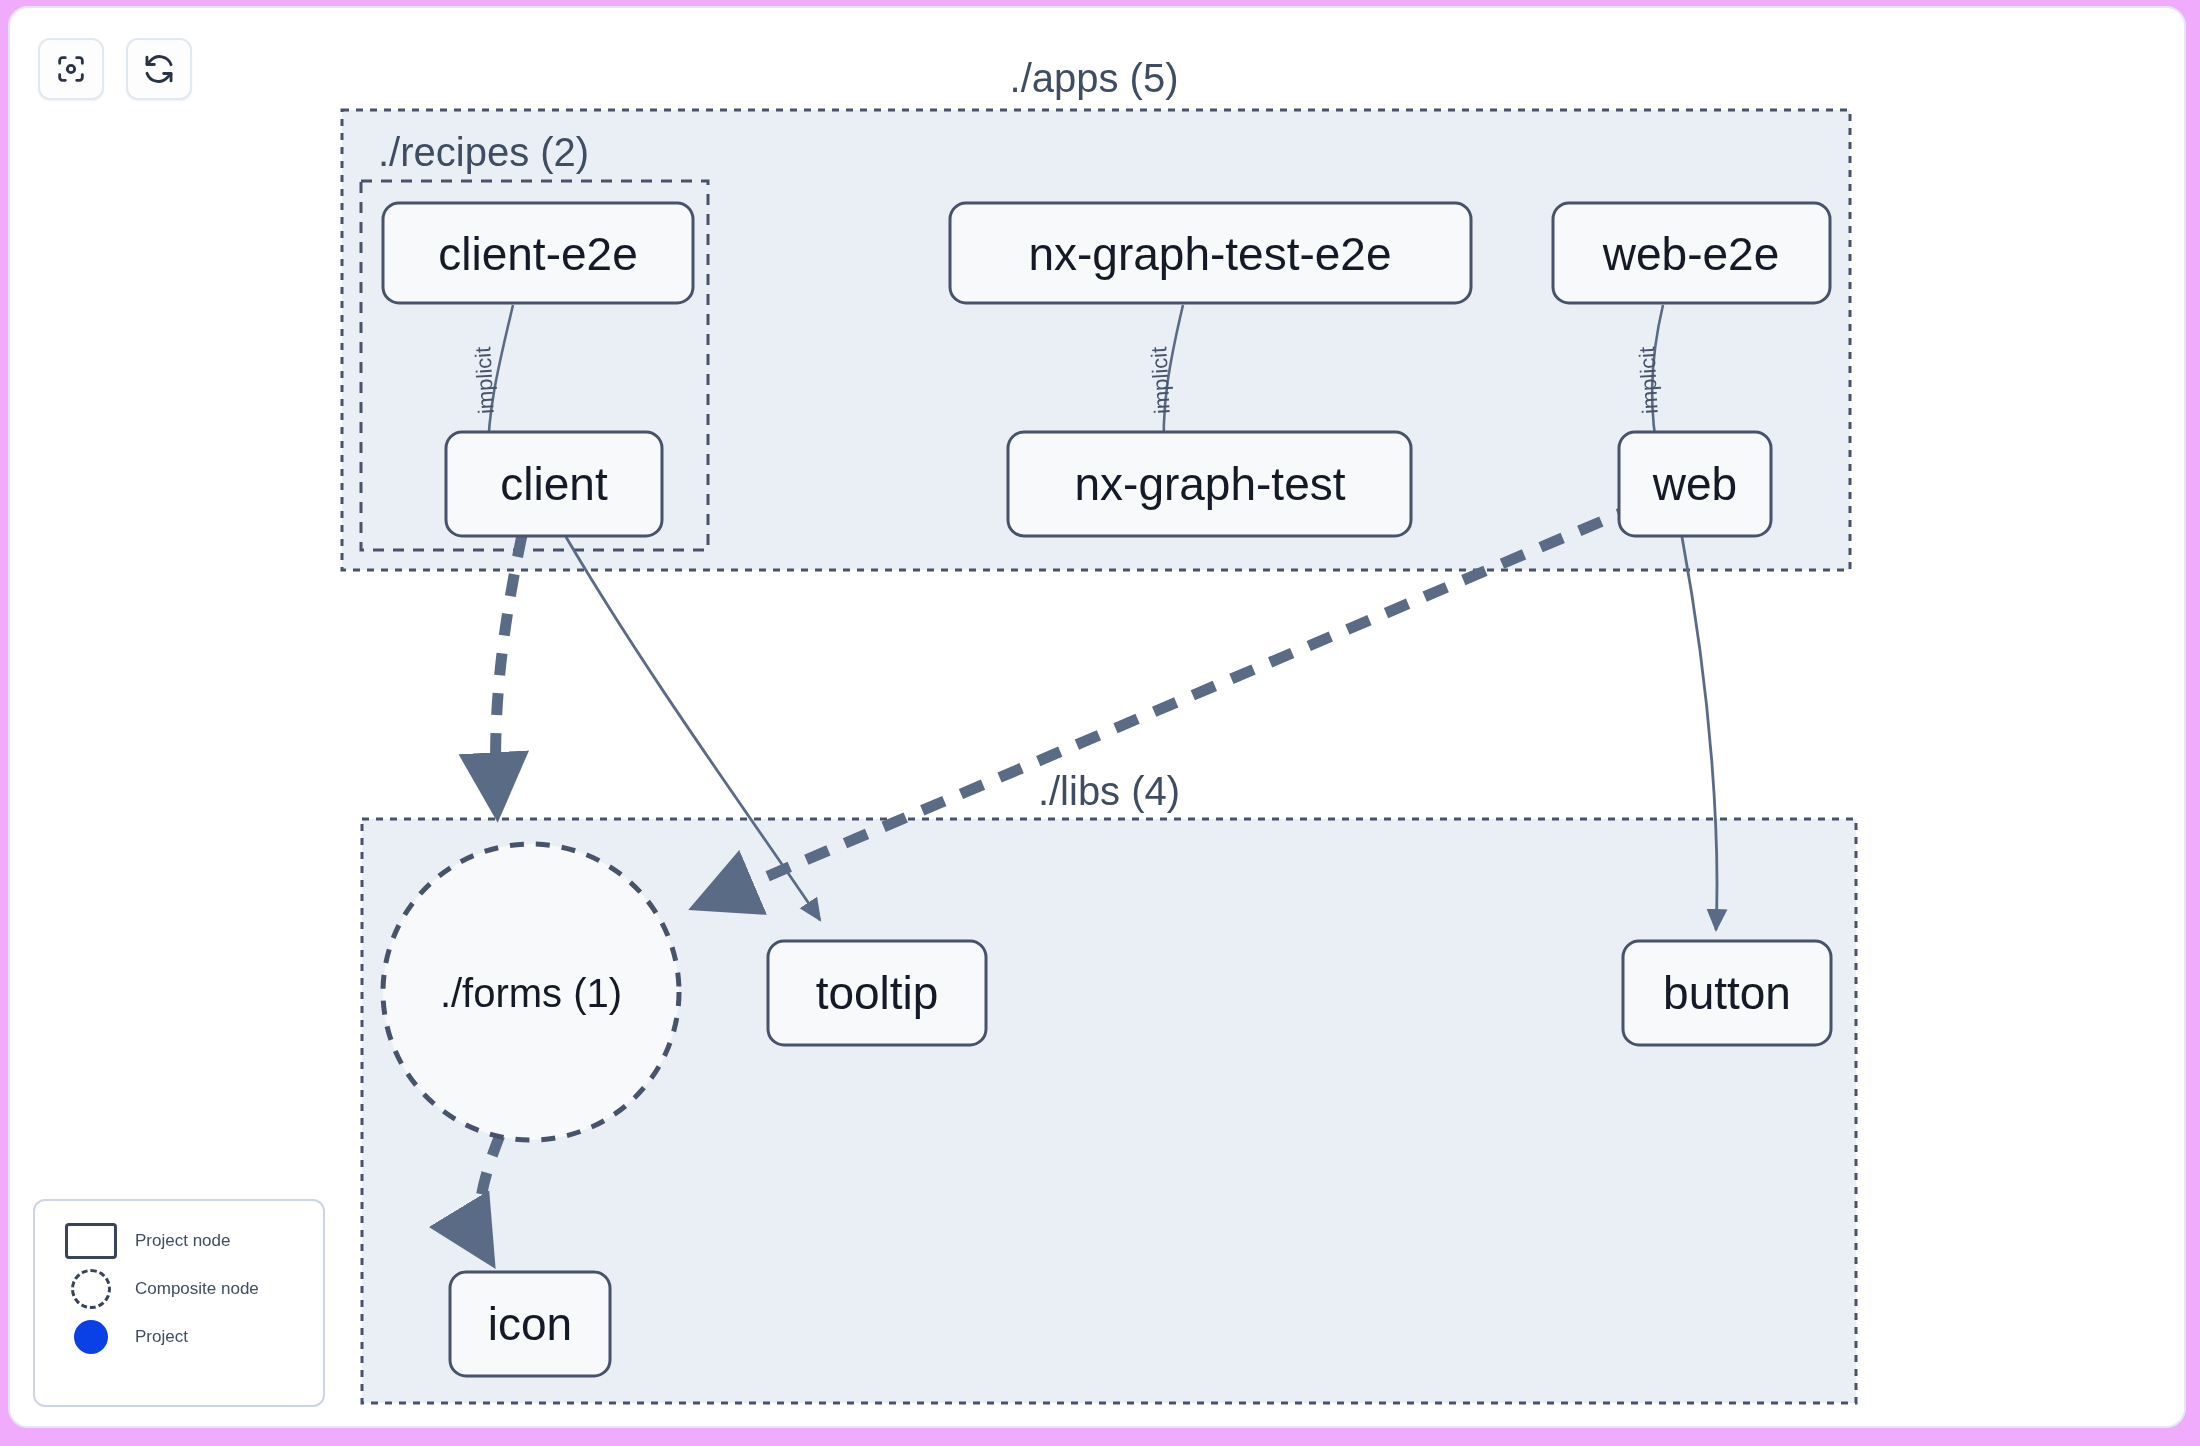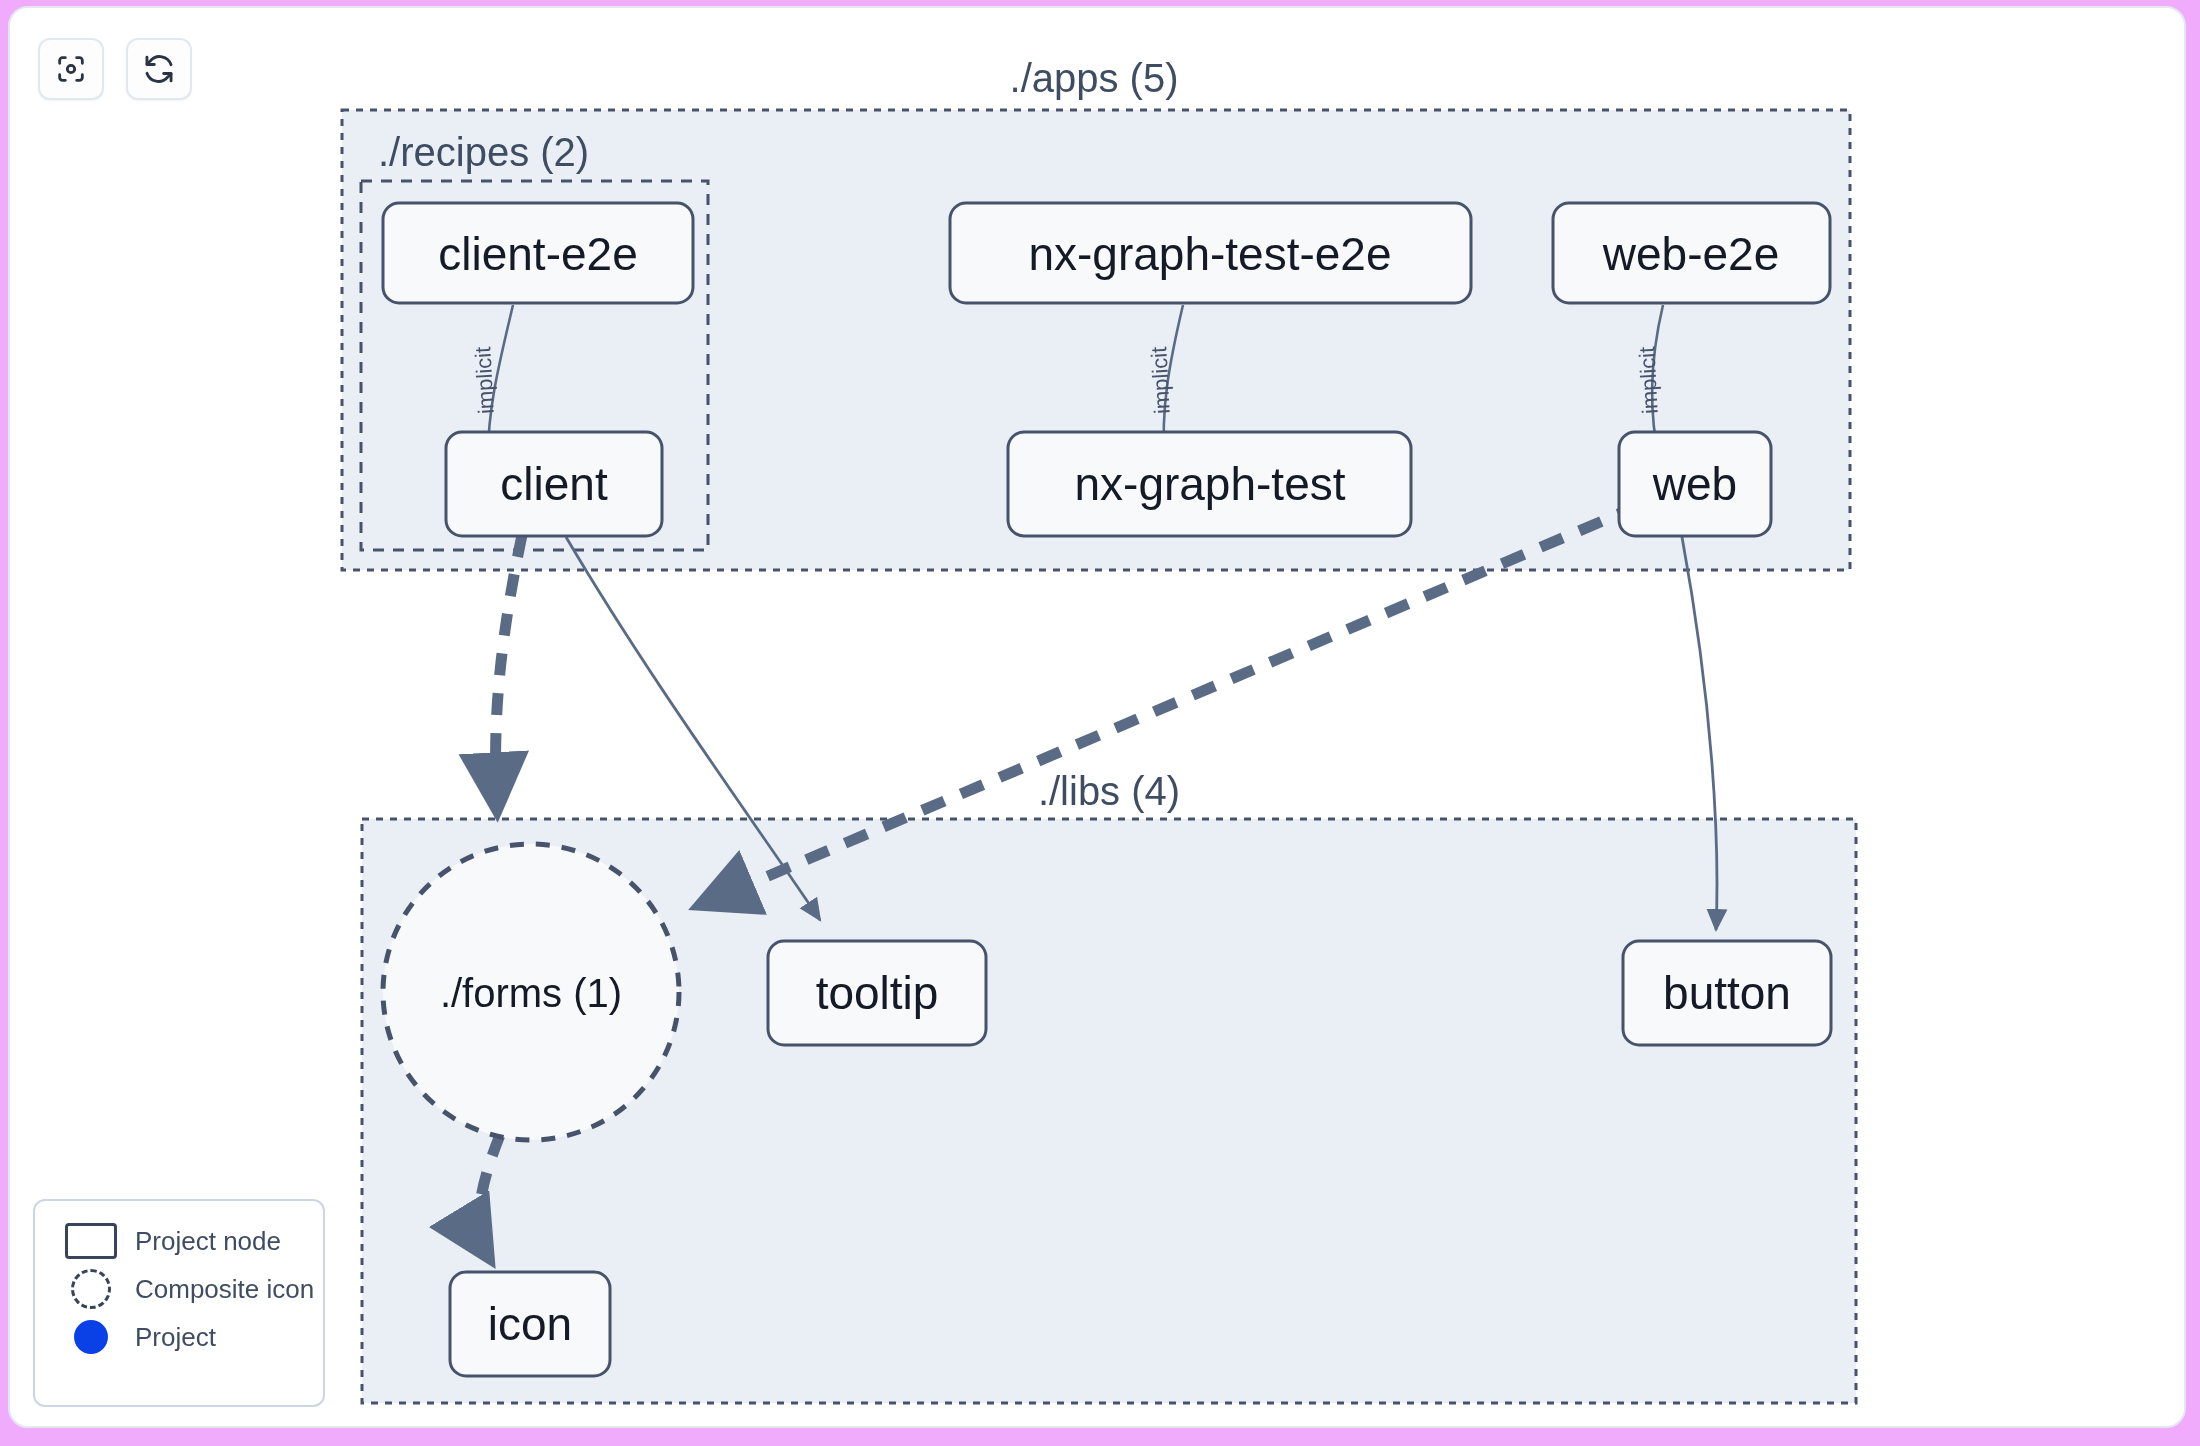--- a/index.html
+++ b/index.html
@@ -130,21 +130,21 @@
     border-radius: 50%;
     background: #f2f4f8;
   }
   .sw-touched {
     width: 34px;
     height: 34px;
     border-radius: 50%;
     background: #0a41e6;
   }
   .legend-text {
-    font-size: 26px;
+    font-size: 17px;
     color: #3f4d63;
     margin-left: 16px;
     font-family: "Liberation Sans", sans-serif;
     white-space: nowrap;
   }
 </style>
 </head>
 <body>
 
 <div id="page">
@@ -290,21 +290,21 @@
     <div class="legend-row">
       <span class="legend-swatch">
         <span class="sw-rect"></span>
       </span>
       <span class="legend-text">Project node</span>
     </div>
     <div class="legend-row">
       <span class="legend-swatch">
         <span class="sw-dashed-circle"></span>
       </span>
-      <span class="legend-text">Composite icon</span>
+      <span class="legend-text">Composite node</span>
     </div>
     <div class="legend-row">
       <span class="legend-swatch">
         <span class="sw-touched"></span>
       </span>
       <span class="legend-text">Project</span>
     </div>
   </div>
 
 </div>

